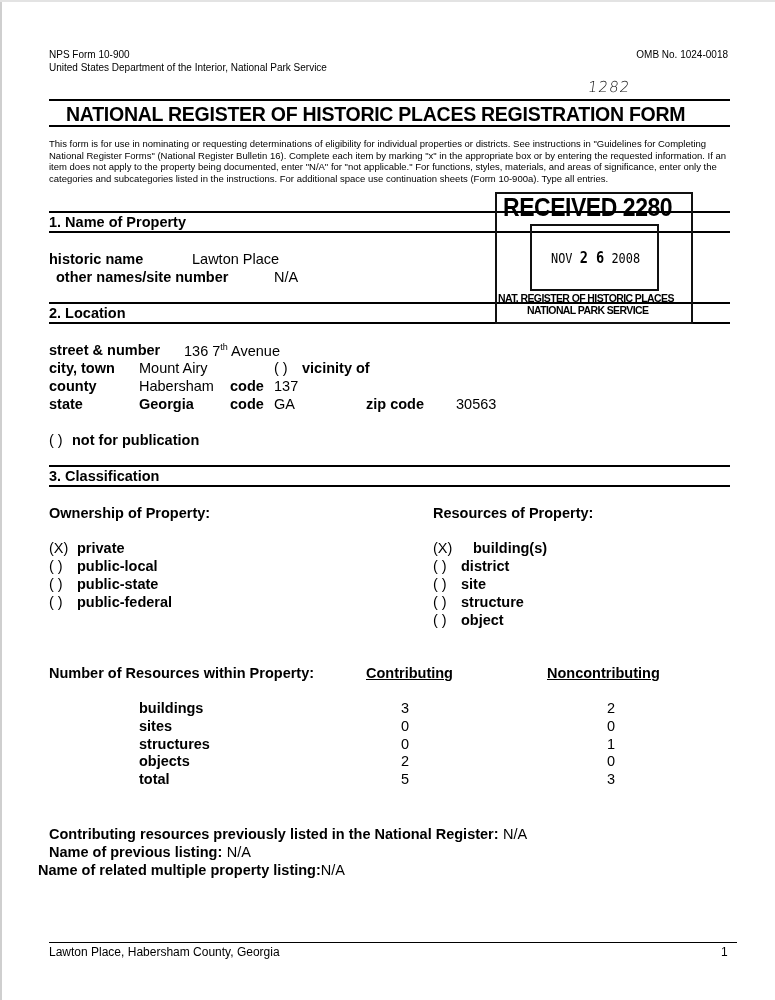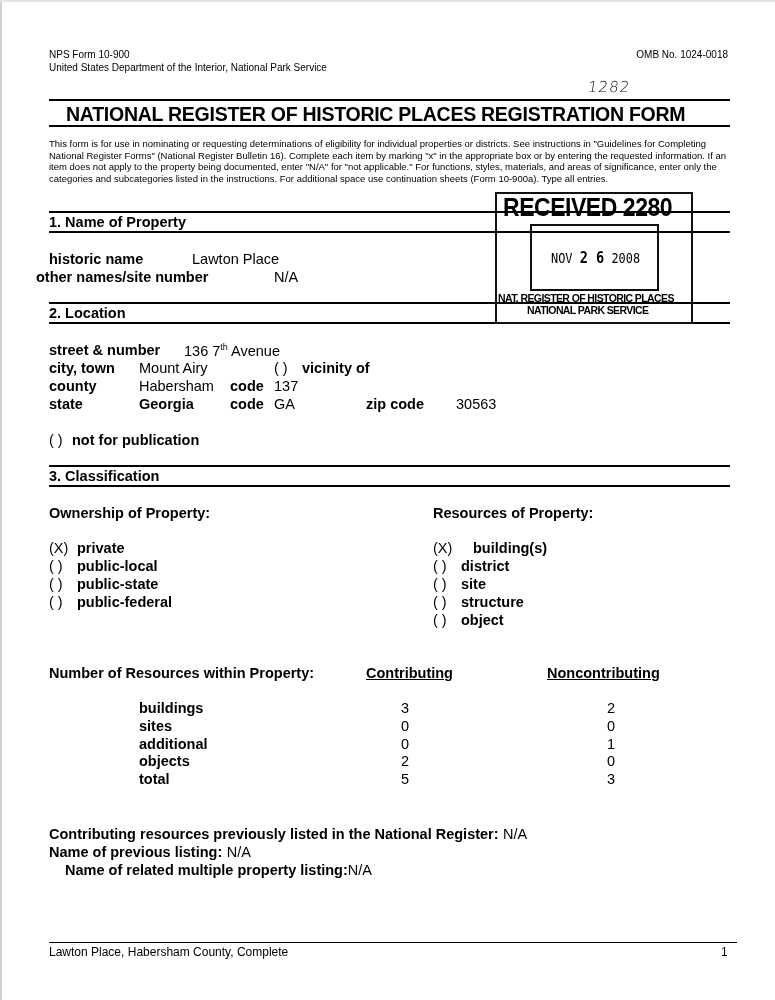--- a/index.html
+++ b/index.html
@@ -43,21 +43,21 @@
 <div class="abs rule" style="left:49px; top:125px; width:681px;"></div>
 
 <div class="abs intro" style="left:49px; top:138px;">This form is for use in nominating or requesting determinations of eligibility for individual properties or districts.  See instructions in "Guidelines for Completing National Register Forms" (National Register Bulletin 16).  Complete each item by marking "x" in the appropriate box or by entering the requested information.  If an item does not apply to the property being documented, enter "N/A" for "not applicable."  For functions, styles, materials, and areas of significance, enter only the categories and subcategories listed in the instructions.  For additional space use continuation sheets (Form 10-900a).  Type all entries.</div>
 
 <div class="abs rule" style="left:49px; top:211px; width:681px;"></div>
 <div class="abs sec" style="left:49px; top:214px;">1. Name of Property</div>
 <div class="abs rule" style="left:49px; top:231px; width:681px;"></div>
 
 <div class="abs b" style="left:49px; top:251px;">historic name</div>
 <div class="abs n" style="left:184px; top:251px;margin-left:8px;">Lawton Place</div>
-<div class="abs b" style="left:36px; top:269px;">other names/site number</div>
+<div class="abs b" style="left:56px; top:269px;">other names/site number</div>
 <div class="abs n" style="left:274px; top:269px;">N/A</div>
 
 <div class="abs rule" style="left:49px; top:302px; width:681px;"></div>
 <div class="abs sec" style="left:49px; top:305px;">2.  Location</div>
 <div class="abs rule" style="left:49px; top:322px; width:681px;"></div>
 
 <div class="abs b" style="left:49px; top:342px;">street &amp; number</div>
 <div class="abs n" style="left:184px; top:342px;"><span>136 7</span><sup>th</sup><span> Avenue</span></div>
 
 <div class="abs b" style="left:49px; top:360px;">city, town</div>
@@ -112,46 +112,46 @@
 <div class="abs b u" style="left:547px; top:665px;">Noncontributing</div>
 
 <div class="abs b" style="left:139px; top:700px;">buildings</div>
 <div class="abs n c" style="left:390px; top:700px; width:30px;">3</div>
 <div class="abs n c" style="left:596px; top:700px; width:30px;">2</div>
 
 <div class="abs b" style="left:139px; top:718px;">sites</div>
 <div class="abs n c" style="left:390px; top:718px; width:30px;">0</div>
 <div class="abs n c" style="left:596px; top:718px; width:30px;">0</div>
 
-<div class="abs b" style="left:139px; top:736px;">additional</div>
+<div class="abs b" style="left:139px; top:736px;">structures</div>
 <div class="abs n c" style="left:390px; top:736px; width:30px;">0</div>
 <div class="abs n c" style="left:596px; top:736px; width:30px;">1</div>
 
 <div class="abs b" style="left:139px; top:753px;">objects</div>
 <div class="abs n c" style="left:390px; top:753px; width:30px;">2</div>
 <div class="abs n c" style="left:596px; top:753px; width:30px;">0</div>
 
 <div class="abs b" style="left:139px; top:771px;">total</div>
 <div class="abs n c" style="left:390px; top:771px; width:30px;">5</div>
 <div class="abs n c" style="left:596px; top:771px; width:30px;">3</div>
 
 <div class="abs" style="left:49px; top:825px;">
   <span class="b">Contributing resources previously listed in the National Register:</span>
   <span class="n">N/A</span>
 </div>
 <div class="abs" style="left:49px; top:843px;">
   <span class="b">Name of previous listing:</span>
   <span class="n">N/A</span>
 </div>
-<div class="abs" style="left:65px; top:861px;text-align:center;">
+<div class="abs" style="left:38px; top:861px;text-align:center;">
   <span class="b">Name of related multiple property listing:</span><span class="n">N/A</span>
 </div>
 
 <div class="abs" style="left:49px; top:942px; width:688px; height:1px; background:#000;"></div>
-<div class="abs foot" style="left:49px; top:945px;">Lawton Place, Habersham County, Complete</div>
+<div class="abs foot" style="left:49px; top:945px;">Lawton Place, Habersham County, Georgia</div>
 <div class="abs foot" style="left:721px; top:945px;">1</div>
 
 <div class="abs stamp-outer" style="left:495px; top:192px; width:198px; height:132px;"></div>
 <div class="abs stamp-big" style="left:503px; top:193px;">RECEIVED 2280</div>
 <div class="abs stamp-inner" style="left:530px; top:224px; width:129px; height:67px;"></div>
 <div class="abs stamp-date" style="left:551px; top:248px;"><span>NOV</span> <span class="big">2 6</span> <span>2008</span></div>
 <div class="abs stamp-small" style="left:498px; top:292px;">NAT. REGISTER OF HISTORIC PLACES</div>
 <div class="abs stamp-small" style="left:527px; top:304px;">NATIONAL PARK SERVICE</div>
 
 </body></html>

